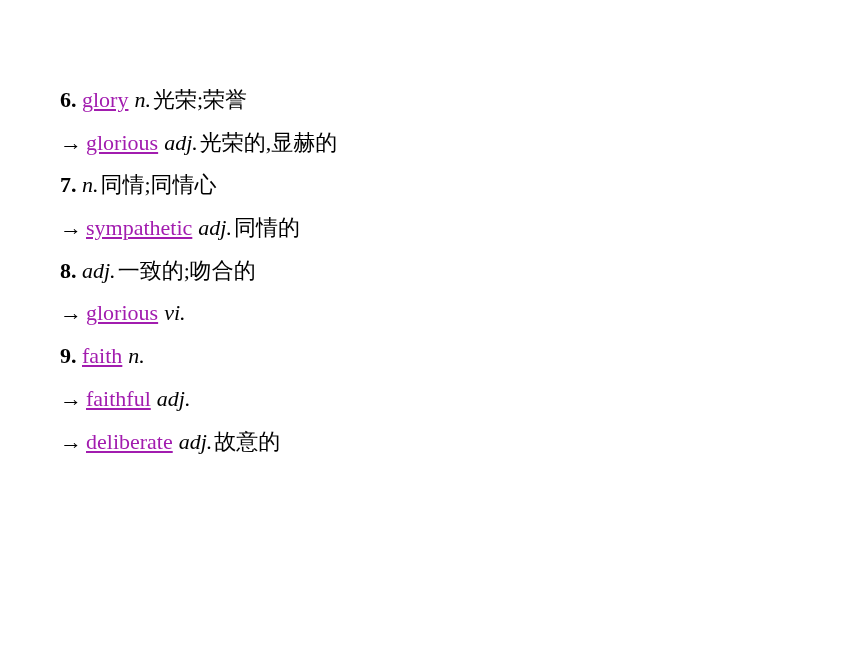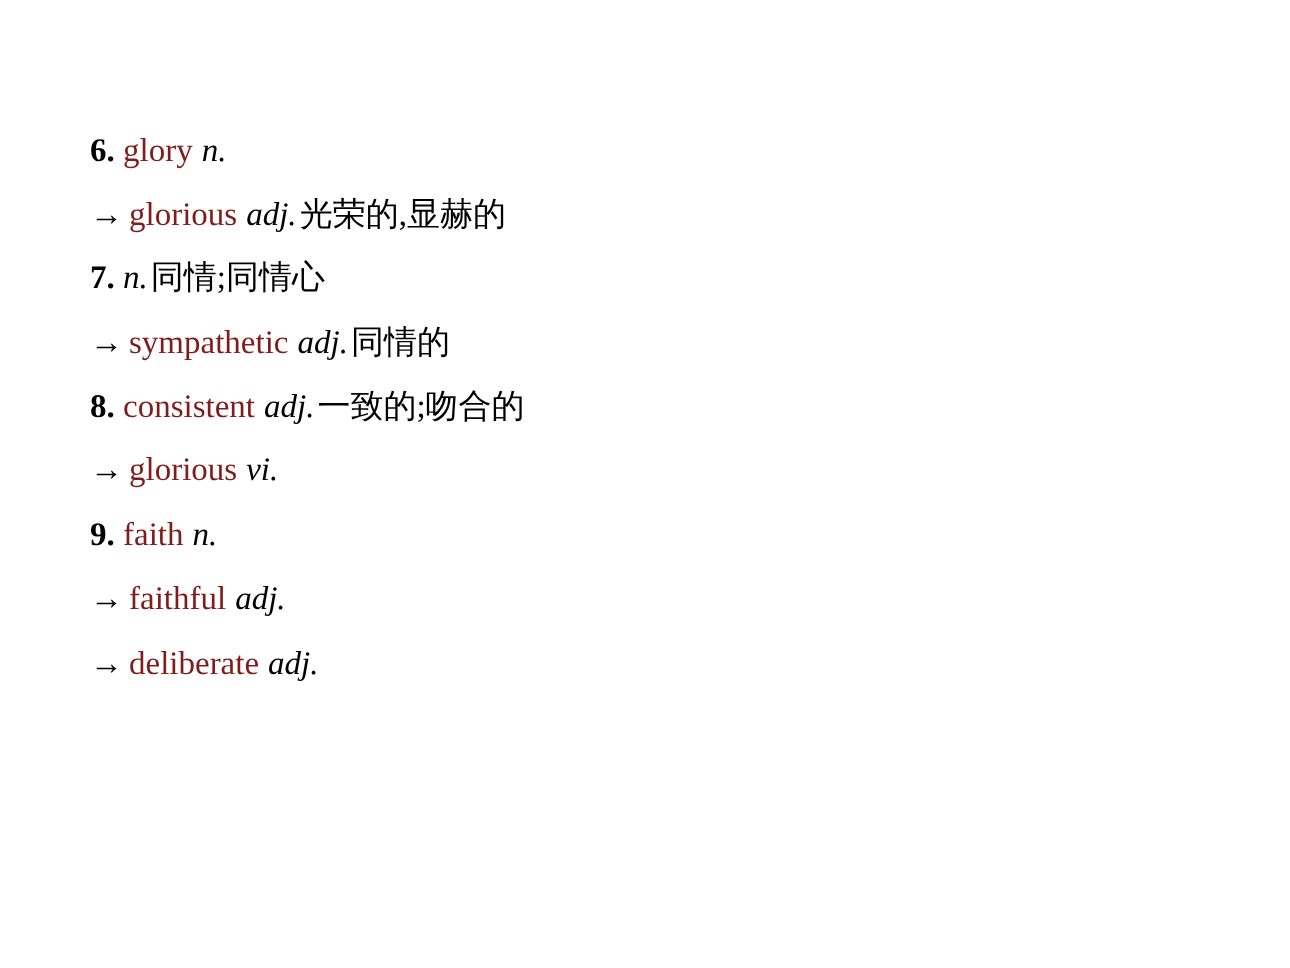--- a/index.html
+++ b/index.html
@@ -29,21 +29,22 @@
       font-weight: bold;
       font-size: 22px;
       margin-right: 2px;
       min-width: 20px;
     }
     .arrow {
       font-size: 22px;
       margin-right: 4px;
     }
     .word {
-      color: #7f1d1d;
+      color: #a21caf;
+      text-decoration: underline;
       font-size: 22px;
       margin-right: 6px;
     }
     .pos {
       font-style: italic;
       font-size: 22px;
       margin-right: 2px;
     }
     .meaning {
       font-size: 22px;
@@ -52,20 +53,21 @@
 </head>
 <body>
 
 <div class="content">
 
   <div class="entry">
     <div class="row">
       <span class="num">6.</span>
       <span class="word">glory</span>
       <span class="pos">n.</span>
+      <span class="meaning">光荣;荣誉</span>
     </div>
     <div class="row">
       <span class="arrow">→</span>
       <span class="word">glorious</span>
       <span class="pos">adj.</span>
       <span class="meaning">光荣的,显赫的</span>
     </div>
   </div>
 
   <div class="entry">
@@ -78,21 +80,20 @@
       <span class="arrow">→</span>
       <span class="word">sympathetic</span>
       <span class="pos">adj.</span>
       <span class="meaning">同情的</span>
     </div>
   </div>
 
   <div class="entry">
     <div class="row">
       <span class="num">8.</span>
-      <span class="word">consistent</span>
       <span class="pos">adj.</span>
       <span class="meaning">一致的;吻合的</span>
     </div>
     <div class="row">
       <span class="arrow">→</span>
       <span class="word">glorious</span>
       <span class="pos">vi.</span>
     </div>
   </div>
 
@@ -107,15 +108,16 @@
       <span class="word">faithful</span>
       <span class="pos">adj.</span>
     </div>
   </div>
 
   <div class="entry">
     <div class="row">
       <span class="arrow">→</span>
       <span class="word">deliberate</span>
       <span class="pos">adj.</span>
+      <span class="meaning">故意的</span>
     </div>
   </div>
 </div>
 
 </body></html>

